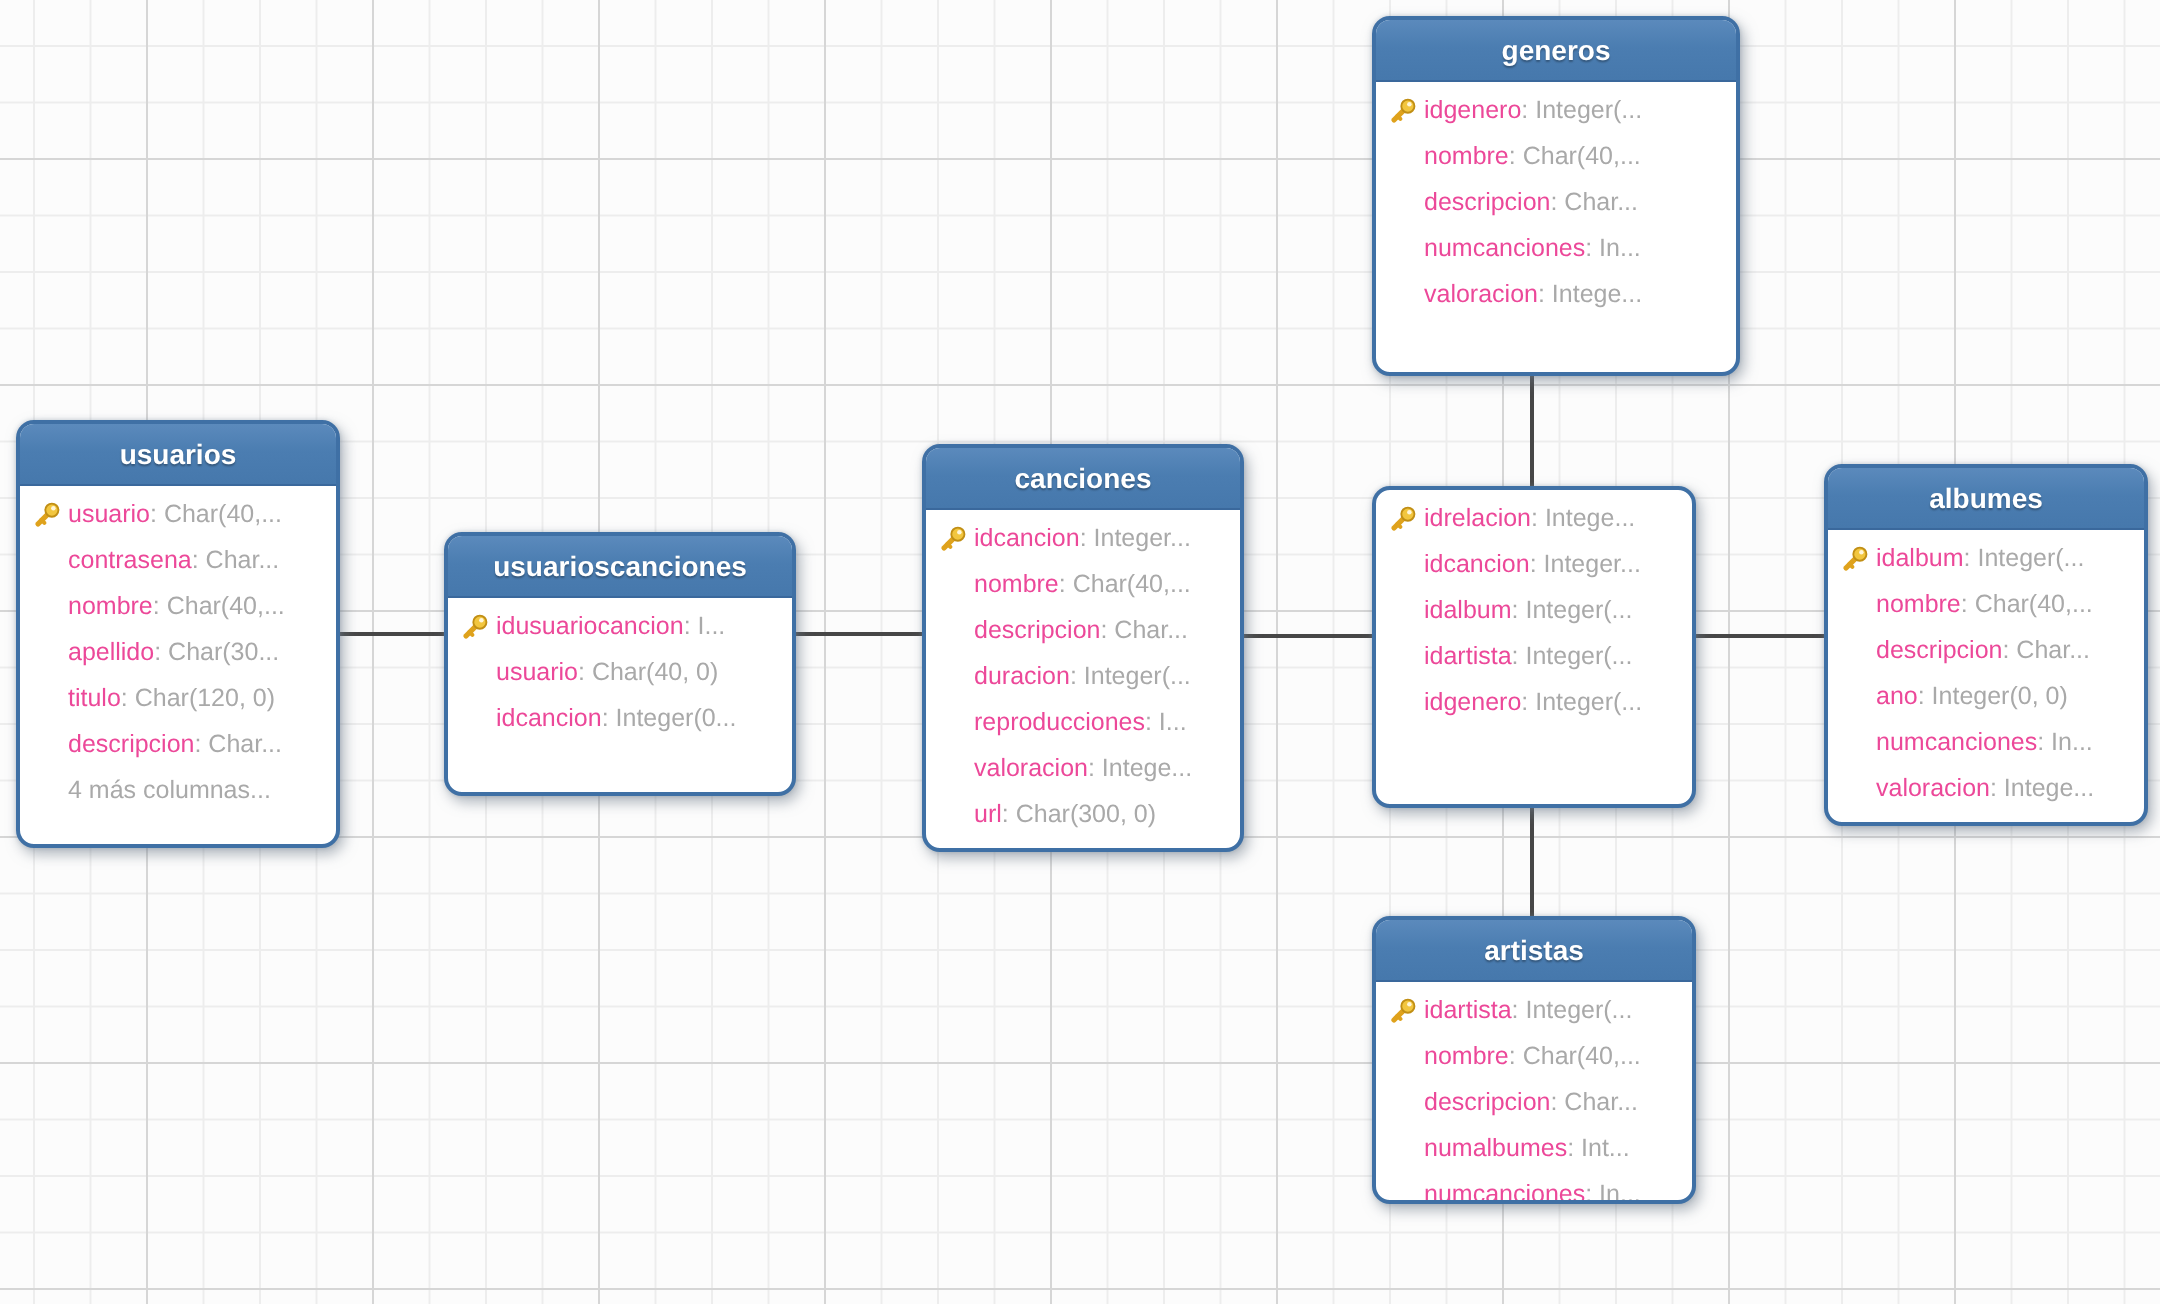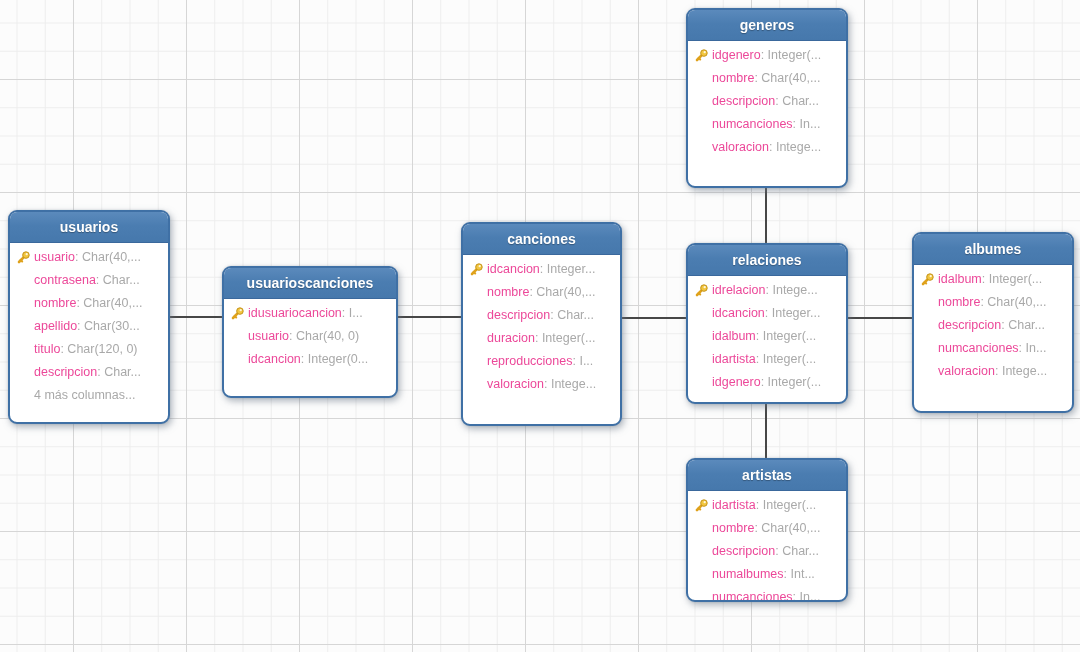--- a/index.html
+++ b/index.html
@@ -44,21 +44,21 @@
 </head>
 <body>
 
 <div id="canvas">
     <div class="connector" style="left: 170px; top: 316px; width: 52px; height: 2px;"></div>
     <div class="connector" style="left: 398px; top: 316px; width: 63px; height: 2px;"></div>
     <div class="connector" style="left: 622px; top: 317px; width: 64px; height: 2px;"></div>
     <div class="connector" style="left: 848px; top: 317px; width: 64px; height: 2px;"></div>
     <div class="connector" style="left: 765px; top: 188px; width: 2px; height: 55px;"></div>
     <div class="connector" style="left: 765px; top: 404px; width: 2px; height: 54px;"></div>
-    <div class="table-figure" style="left: 686px; top: 8px; width: 162px; height: 180px;">
+    <div class="table-figure" style="left: 686px; top: 8px; width: 184px; height: 180px;">
       <div class="table-header"><span>generos</span></div>
       <div class="table-body">
         <div class="table-row">
           <span class="key-cell">
             <svg width="15" height="15" viewBox="0 0 16 16">
               <line x1="8.6" y1="7.4" x2="3.2" y2="12.8" stroke="#dfa21c" stroke-width="2.8" stroke-linecap="round"></line>
               <line x1="5" y1="10.6" x2="6.6" y2="12.2" stroke="#dfa21c" stroke-width="2.2" stroke-linecap="round"></line>
               <circle cx="10.6" cy="5.4" r="3.5" fill="#f2c63f" stroke="#c18f15" stroke-width="1"></circle>
               <circle cx="11.4" cy="4.4" r="1.2" fill="#fff6da"></circle>
             </svg>
@@ -194,24 +194,28 @@
         <div class="table-row">
           <span class="key-cell"></span>
           <span class="col-name">reproducciones</span>
           <span class="col-type">: I...</span>
         </div>
         <div class="table-row">
           <span class="key-cell"></span>
           <span class="col-name">valoracion</span>
           <span class="col-type">: Intege...</span>
         </div>
+        <div class="table-row">
+          <span class="key-cell"></span>
+          <span class="col-name">url</span>
+          <span class="col-type">: Char(300, 0)</span>
+        </div>
       </div>
     </div>
     <div class="table-figure" style="left: 686px; top: 243px; width: 162px; height: 161px;">
-      <div class="table-header"><span>relaciones</span></div>
       <div class="table-body">
         <div class="table-row">
           <span class="key-cell">
             <svg width="15" height="15" viewBox="0 0 16 16">
               <line x1="8.6" y1="7.4" x2="3.2" y2="12.8" stroke="#dfa21c" stroke-width="2.8" stroke-linecap="round"></line>
               <line x1="5" y1="10.6" x2="6.6" y2="12.2" stroke="#dfa21c" stroke-width="2.2" stroke-linecap="round"></line>
               <circle cx="10.6" cy="5.4" r="3.5" fill="#f2c63f" stroke="#c18f15" stroke-width="1"></circle>
               <circle cx="11.4" cy="4.4" r="1.2" fill="#fff6da"></circle>
             </svg>
           </span>
@@ -257,20 +261,25 @@
         </div>
         <div class="table-row">
           <span class="key-cell"></span>
           <span class="col-name">nombre</span>
           <span class="col-type">: Char(40,...</span>
         </div>
         <div class="table-row">
           <span class="key-cell"></span>
           <span class="col-name">descripcion</span>
           <span class="col-type">: Char...</span>
+        </div>
+        <div class="table-row">
+          <span class="key-cell"></span>
+          <span class="col-name">ano</span>
+          <span class="col-type">: Integer(0, 0)</span>
         </div>
         <div class="table-row">
           <span class="key-cell"></span>
           <span class="col-name">numcanciones</span>
           <span class="col-type">: In...</span>
         </div>
         <div class="table-row">
           <span class="key-cell"></span>
           <span class="col-name">valoracion</span>
           <span class="col-type">: Intege...</span>

